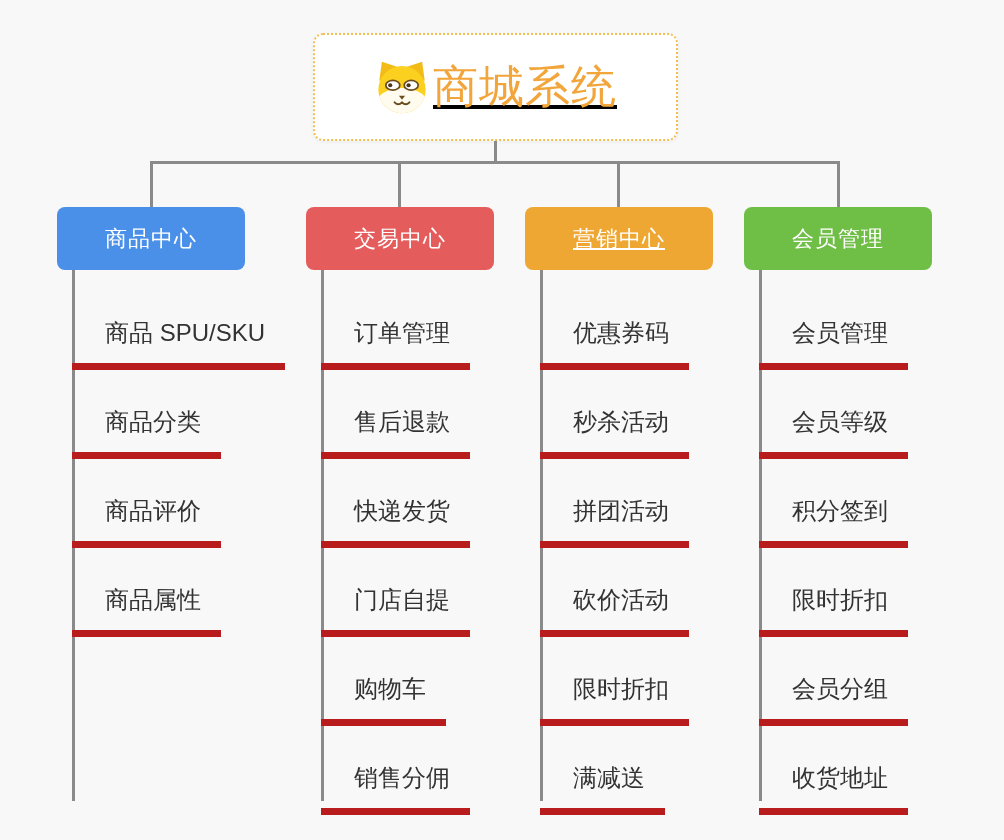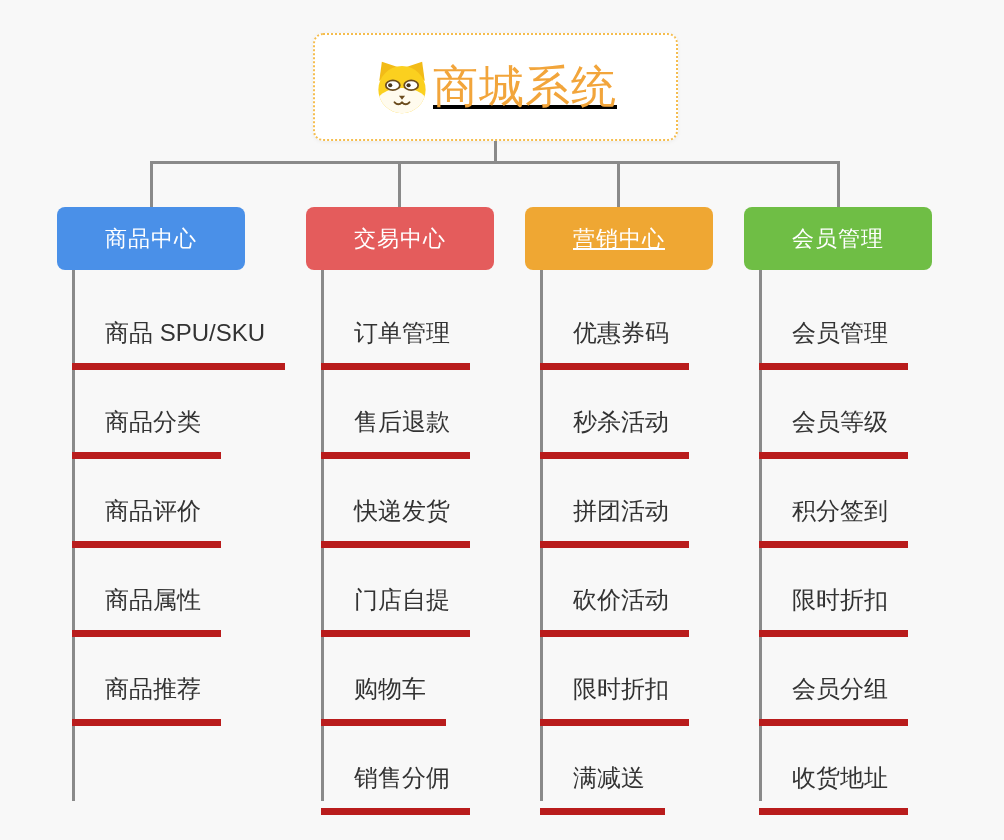--- a/index.html
+++ b/index.html
@@ -78,21 +78,20 @@
 
   <div class="branch b1" style="background: rgb(74, 144, 232);">商品中心</div>
   <div class="branch b2" style="background: rgb(228, 92, 92); text-align: right;">交易中心</div>
   <div class="branch b3" style="background: rgb(239, 167, 51); text-decoration: underline;">营销中心</div>
   <div class="branch b4" style="background: rgb(111, 190, 69);">会员管理</div>
 
   <div class="leaf c1 r1">商品 SPU/SKU</div>
   <div class="leaf c1 r2">商品分类</div>
   <div class="leaf c1 r4">商品属性</div>
   <div class="leaf c1 r3">商品评价</div>
-  <div class="leaf c1 r5">商品推荐</div>
 
   <div class="leaf c2 r1">订单管理</div>
   <div class="leaf c2 r2">售后退款</div>
   <div class="leaf c2 r3">快递发货</div>
   <div class="leaf c2 r4">门店自提</div>
   <div class="leaf c2 r5">购物车</div>
   <div class="leaf c2 r6">销售分佣</div>
 
   <div class="leaf c3 r1">优惠券码</div>
   <div class="leaf c3 r2">秒杀活动</div>

